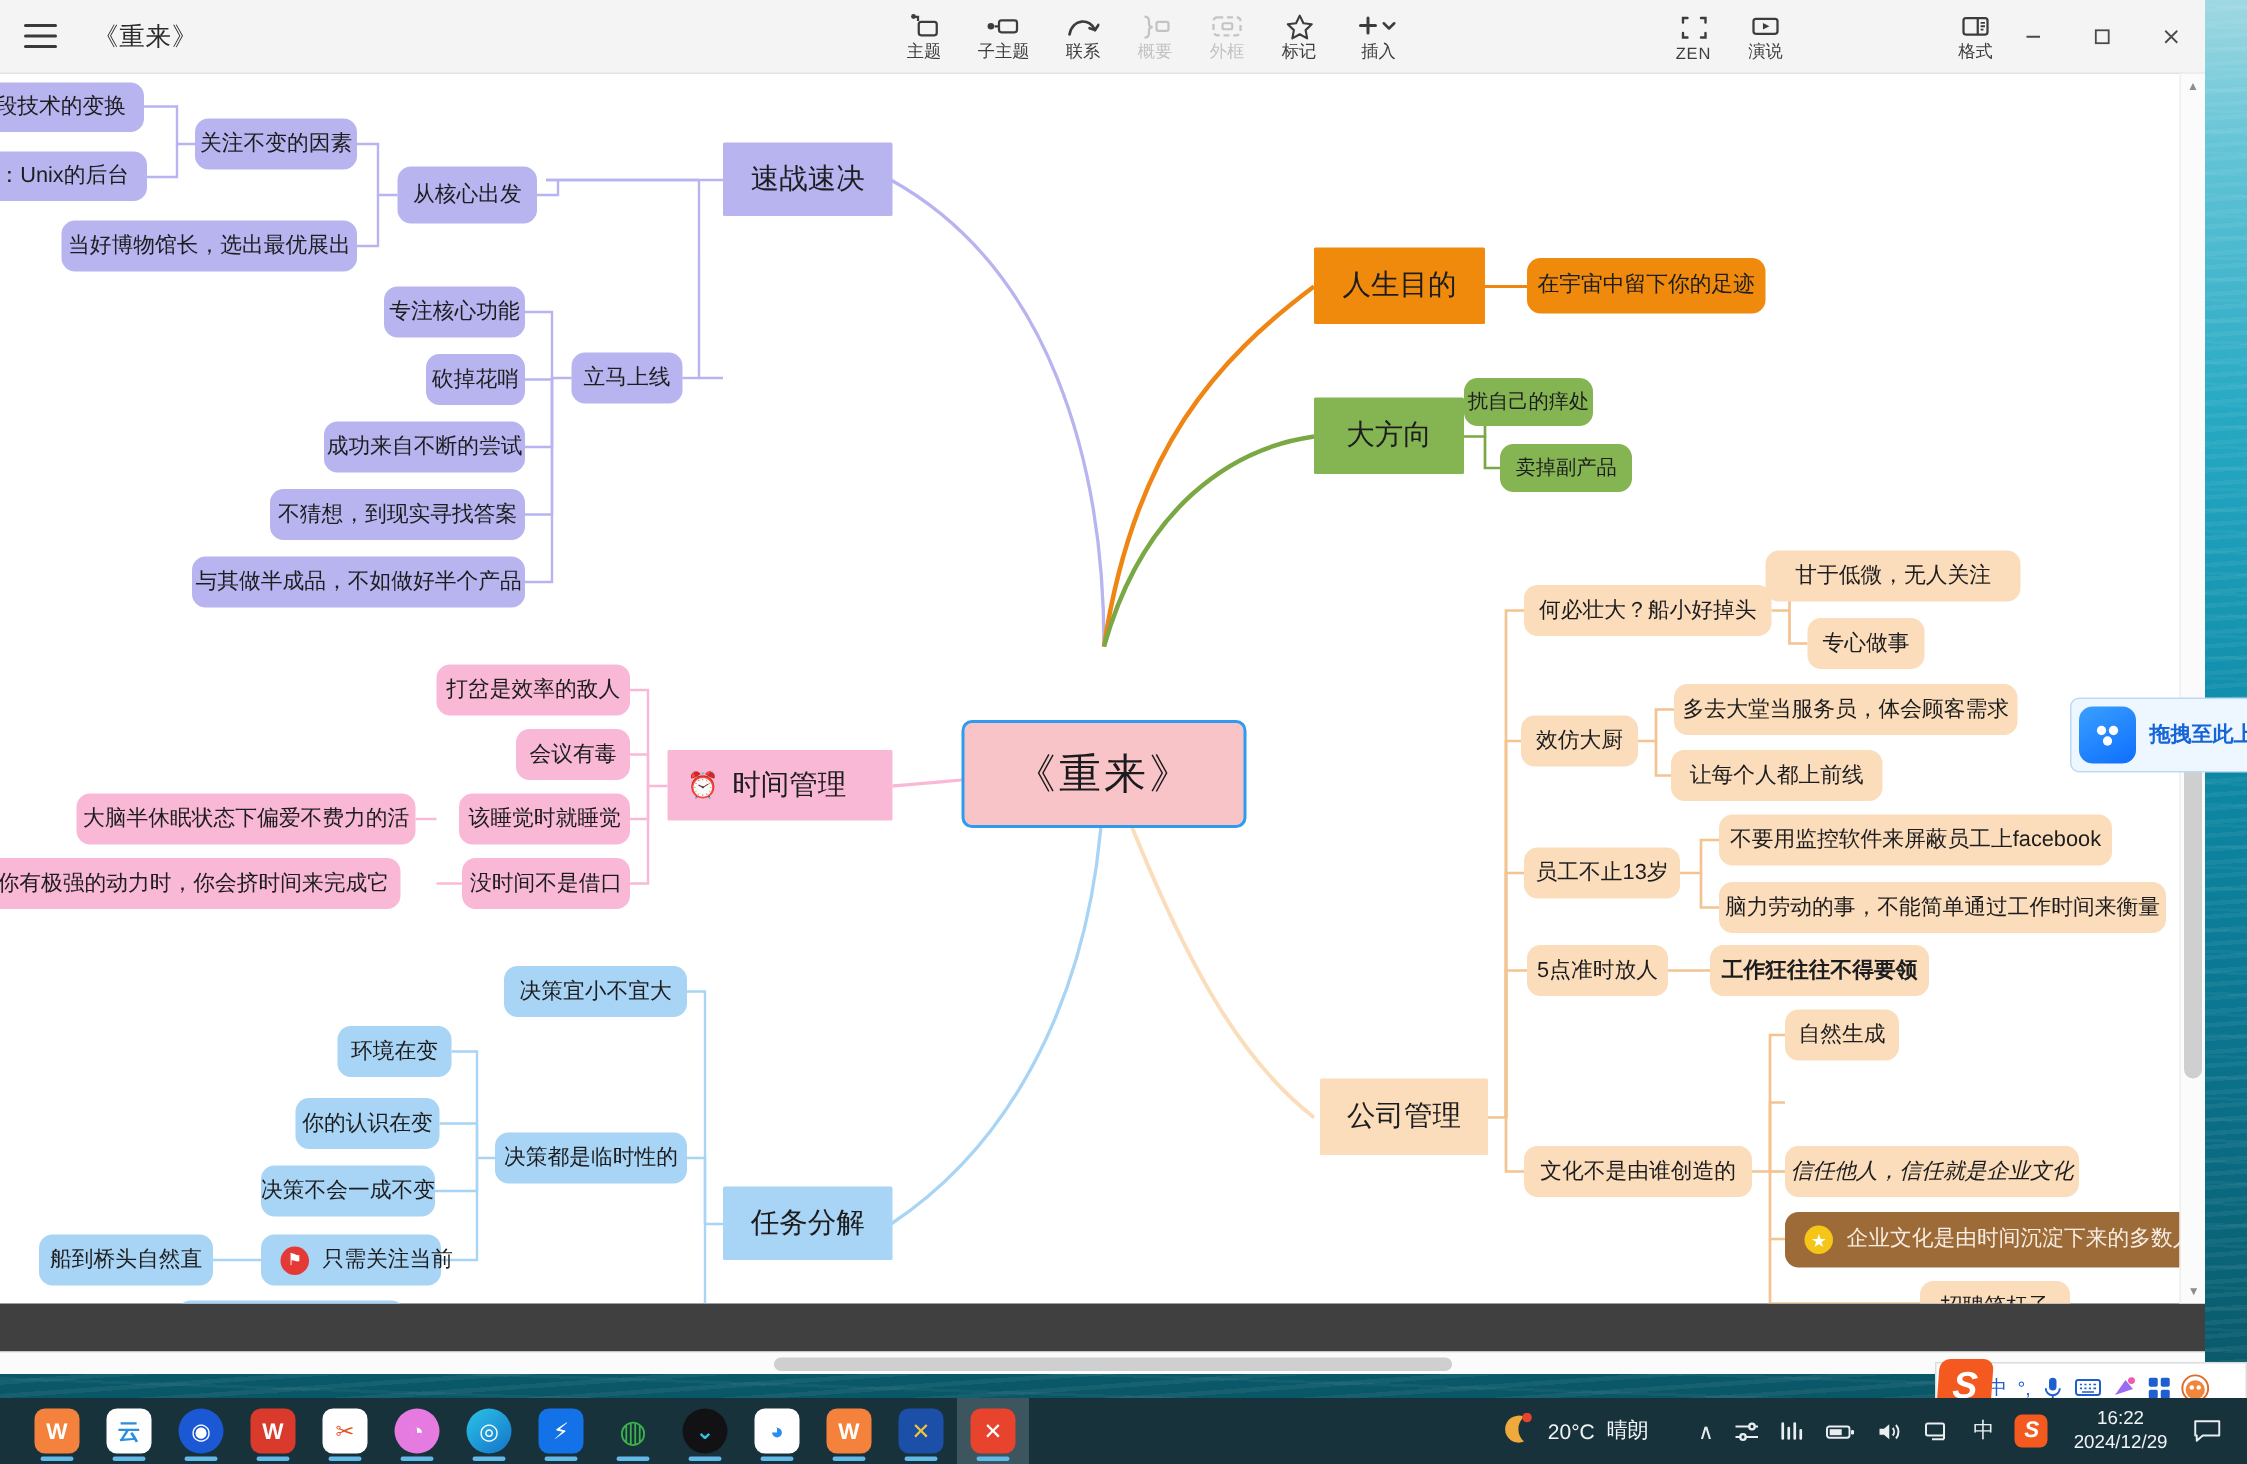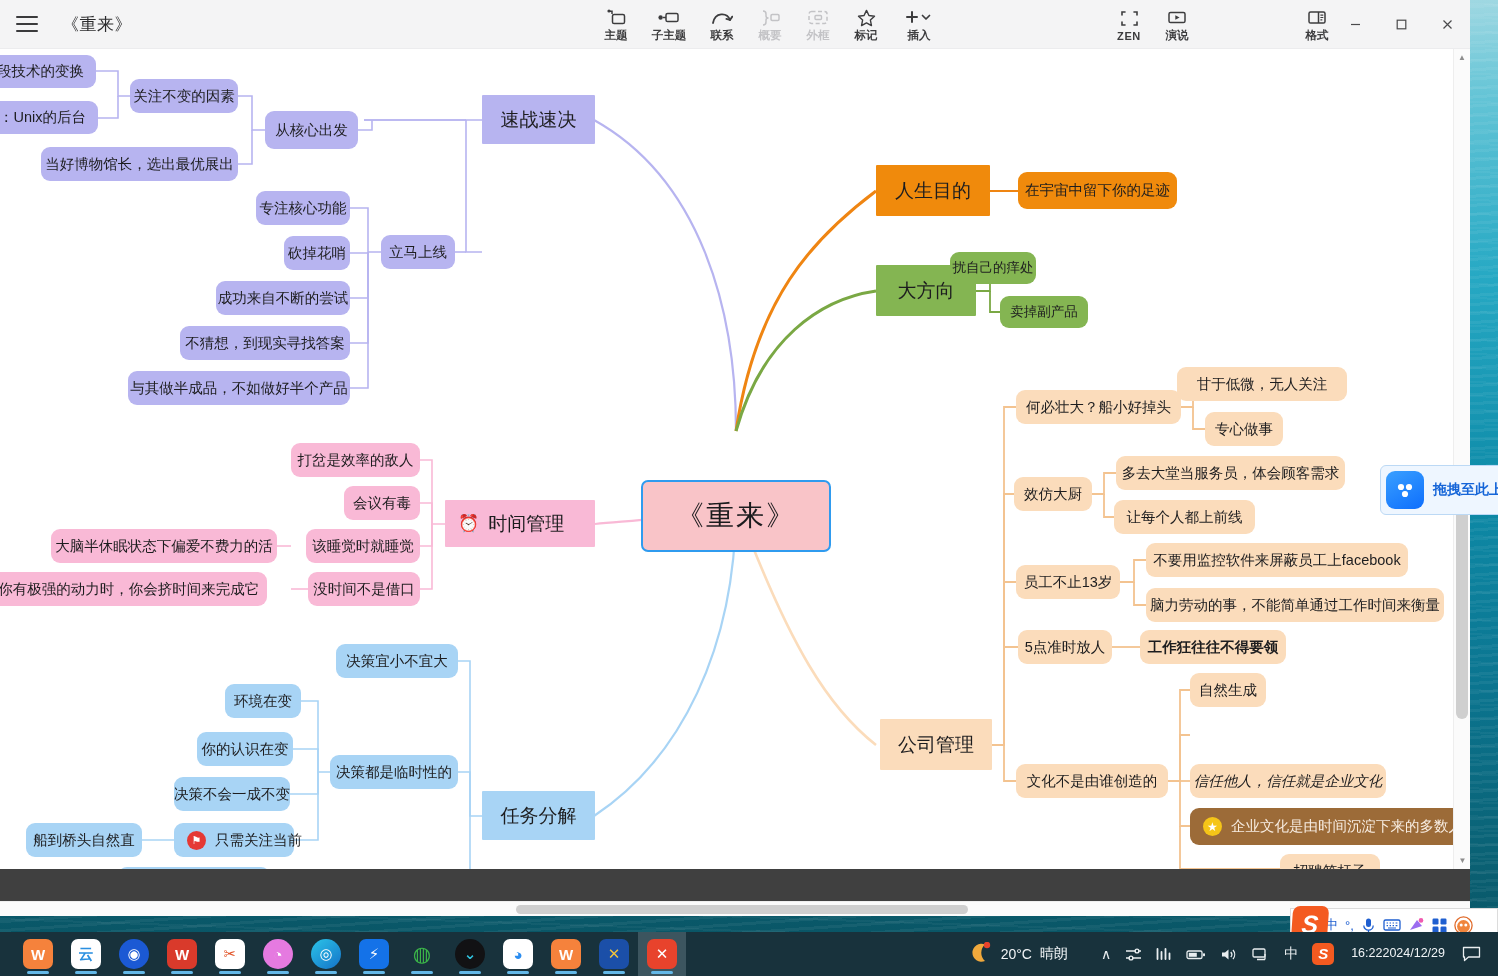--- a/index.html
+++ b/index.html
@@ -39,21 +39,21 @@
   .hamburger i { display: block; height: 2px; background: #3a3a3c; border-radius: 1px; }
   .doc-title { margin-left: 24px; font-size: 17px; color: #2b2b2d; letter-spacing: .5px; }
 
   .tool-group { display: flex; align-items: center; }
   #tools-center { position: absolute; left: 592px; top: 3px; }
   #tools-right  { position: absolute; left: 1105px; top: 3px; }
 
   .tool {
     width: 48px; min-width: 48px; height: 44px; display: flex; flex-direction: column;
     align-items: center; justify-content: center; gap: 3px; cursor: pointer;
-    color: #3c3c3e; user-select: none; font-weight: bold;
+    color: #3c3c3e; user-select: none;
   }
   .tool.wide { width: 58px; min-width: 58px; }
   .tool.disabled { color: #c3c3c6; cursor: default; }
   .tool .ticon { height: 19px; display: flex; align-items: center; justify-content: center; }
   .tool .tlabel { font-size: 11.5px; line-height: 1; white-space: nowrap; }
   .tool .tlabel.en { font-size: 11px; letter-spacing: .6px; }
   .tool-gap { width: 92px; }
 
   
   #winbtns { position: absolute; right: 0; top: 0; height: 49px; display: flex; }
@@ -175,21 +175,21 @@
   .tb-app.active { background: #3c555f; }
   .tb-app .underline {
     position: absolute; bottom: 2px; left: 13px; width: 22px; height: 3px;
     background: #63b8e8; border-radius: 2px;
   }
   #tray {
     margin-left: auto; display: flex; align-items: center; gap: 0; padding-right: 10px; color: #e9eef0;
   }
   .tray-item { padding: 0 7px; font-size: 14px; display: flex; align-items: center; cursor: pointer; }
   #weather { display: flex; align-items: center; gap: 8px; margin-right: 26px; color: #f0f4f6; font-size: 14px; }
-  #clock { display: flex; align-items: center; line-height: 1.25;
+  #clock { display: flex; flex-direction: column; align-items: center; line-height: 1.25;
            font-size: 12.5px; color: #f0f4f6; padding: 0 10px; cursor: pointer; }
 </style>
 </head>
 <body>
 
 <div id="desktop"></div>
 
 <div id="app-window">
 
   <div id="titlebar">
@@ -432,21 +432,21 @@
       <span class="nd-icon badge-flag">⚑</span>
       <span>只需关注当前</span>
     </div>
     <div class="node blue" style="left:26px;top:774px;width:116px;height:34px;">船到桥头自然直</div>
     <div class="node blue" style="left:118px;top:818px;width:152px;height:34px;"></div>
 
     <div class="node lvl1 orange-strong" style="left:876px;top:116px;width:114px;height:51px;color:#1d1d1f;">人生目的</div>
     <div class="node orange-strong" style="left:1018px;top:123px;width:159px;height:37px;color:#1d1d1f;">在宇宙中留下你的足迹</div>
 
     <div class="node lvl1 green" style="left:876px;top:216px;width:100px;height:51px;color:#1d1d1f;">大方向</div>
-    <div class="node green" style="left:950px;top:203px;width:86px;height:32px;font-size:13.5px;color:#1d1d1f;">扰自己的痒处</div>
+    <div class="node green" style="left:976px;top:203px;width:86px;height:32px;font-size:13.5px;color:#1d1d1f;">扰自己的痒处</div>
     <div class="node green" style="left:1000px;top:247px;width:88px;height:32px;font-size:13.5px;color:#1d1d1f;">卖掉副产品</div>
 
     <div class="node lvl1 peach" style="left:880px;top:670px;width:112px;height:51px;">公司管理</div>
     <div class="node peach" style="left:1016px;top:341px;width:165px;height:34px;">何必壮大？船小好掉头</div>
     <div class="node peach" style="left:1177px;top:318px;width:170px;height:34px;">甘于低微，无人关注</div>
     <div class="node peach" style="left:1205px;top:363px;width:78px;height:34px;">专心做事</div>
     <div class="node peach" style="left:1014px;top:428px;width:78px;height:34px;">效仿大厨</div>
     <div class="node peach" style="left:1116px;top:407px;width:229px;height:34px;">多去大堂当服务员，体会顾客需求</div>
     <div class="node peach" style="left:1114px;top:451px;width:141px;height:34px;">让每个人都上前线</div>
     <div class="node peach" style="left:1016px;top:516px;width:104px;height:34px;">员工不止13岁</div>

